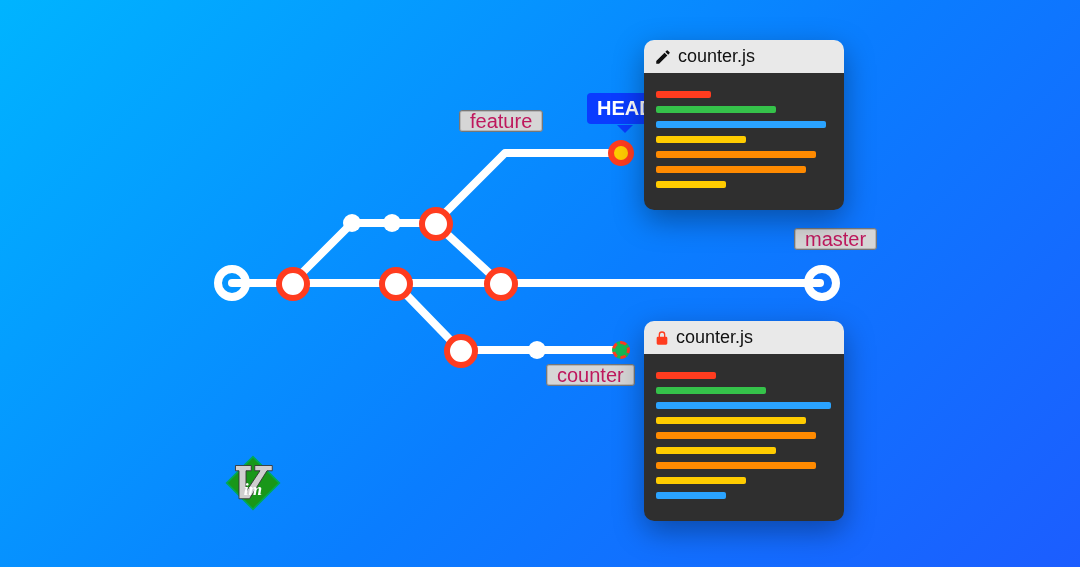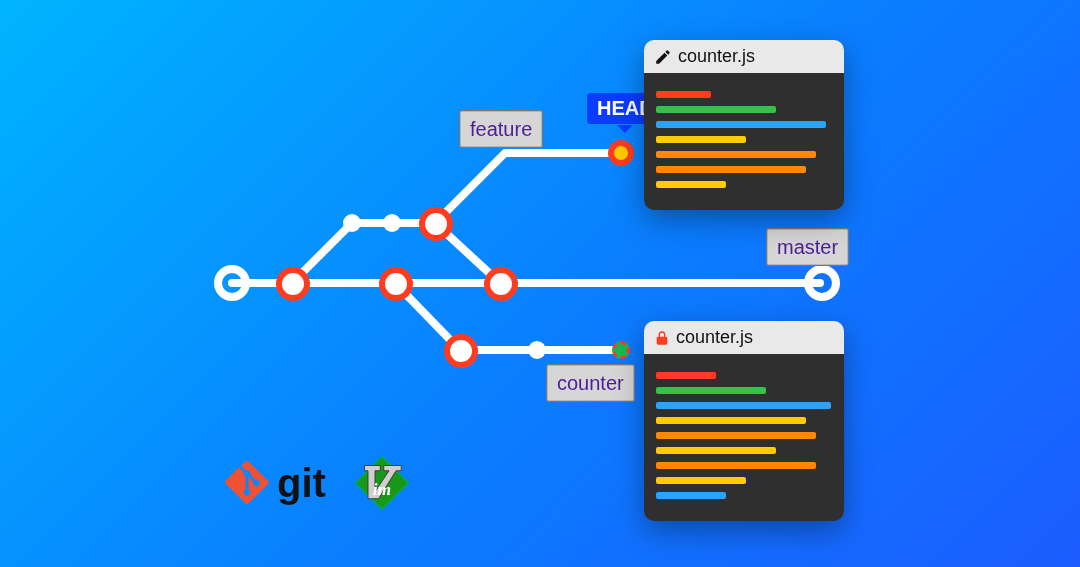--- a/index.html
+++ b/index.html
@@ -5,22 +5,22 @@
   html,body{margin:0;padding:0}
   body{
     width:1080px;height:567px;
     background:linear-gradient(135deg,#00b4ff 0%,#0a7dff 55%,#1c5dff 100%);
     font-family:Arial,Helvetica,sans-serif;
     position:relative;overflow:hidden;
   }
   
   .tag{
     position:absolute;display:inline-block;
-    background:#d6d6d6;color:#4c1d95;border:1px solid #777;
-    padding:8px 10px;font-size:20px;line-height:1;border-radius:3px;
+    background:#d6d6d6;color:#be185d;border:1px solid #777;
+    padding:0 10px;font-size:20px;line-height:1;border-radius:3px;
     box-shadow:0 0 0 1px rgba(0,0,0,.15) inset;
   }
   .head{
     position:absolute;background:#0a3cff;color:#fff;font-weight:700;
     font-size:20px;padding:4px 10px;border-radius:4px;
   }
   .head:after{
     content:"";position:absolute;left:50%;bottom:-9px;margin-left:-8px;
     border:8px solid transparent;border-top-color:#0a3cff;border-bottom:none;
   }
@@ -71,21 +71,21 @@
 <div class="dot ring" style="left:419px;top:207px"></div>
 <div class="dot ring" style="left:379px;top:267px"></div>
 <div class="dot ring" style="left:484px;top:267px"></div>
 <div class="dot big" style="left:804px;top:265px"></div>
 <div class="dot head-dot" style="left:608px;top:140px"></div>
 <div class="dot ring" style="left:444px;top:334px"></div>
 <div class="dot w" style="left:528px;top:341px"></div>
 <div class="dot dev" style="left:612px;top:341px"></div>
 
 <div class="tag" style="left:459px;top:110px">feature</div>
-<div class="tag" style="left:766px;top:228px">master</div>
+<div class="tag" style="left:794px;top:228px">master</div>
 <div class="tag" style="left:546px;top:364px">counter</div>
 <div class="head" style="left:587px;top:93px">HEAD</div>
 
 <div class="editor" style="left:644px;top:40px">
   <div class="bar">
     <svg width="18" height="18" viewBox="0 0 24 24">
         <path fill="#111" d="M3 17.25V21h3.75L17.81 9.94l-3.75-3.75L3 17.25zM20.71 7.04a1 1 0 0 0 0-1.41l-2.34-2.34a1 1 0 0 0-1.41 0l-1.83 1.83 3.75 3.75 1.83-1.83z"></path>
       </svg>
     <span>counter.js</span>
   </div>
@@ -114,24 +114,18 @@
       <div class="ln" style="width: 150px; background: rgb(255, 204, 0);"></div>
       <div class="ln" style="width: 160px; background: rgb(255, 138, 0);"></div>
       <div class="ln" style="width: 120px; background: rgb(255, 204, 0);"></div>
       <div class="ln" style="width: 160px; background: rgb(255, 138, 0);"></div>
       <div class="ln" style="width: 90px; background: rgb(255, 204, 0);"></div>
       <div class="ln" style="width: 70px; background: rgb(42, 163, 255);"></div>
     </div>
 </div>
 
 <div class="logos">
-  <span class="git-badge">
-    <svg width="44" height="44" viewBox="0 0 92 92">
-        <path fill="#f05133" d="M90 42 50 2a6 6 0 0 0-8 0l-8 8 10 10a7 7 0 0 1 9 9l10 10a7 7 0 1 1-4 4L49 33v26a7 7 0 1 1-6 0V32a7 7 0 0 1-4-9L29 13 2 40a6 6 0 0 0 0 8l40 40a6 6 0 0 0 8 0l40-40a6 6 0 0 0 0-8z"></path>
-      </svg>
-    <span class="git-word">git</span>
-  </span>
   <svg width="56" height="56" viewBox="0 0 64 64">
     <polygon points="32,2 62,32 32,62 2,32" fill="#199719" stroke="#0a5" stroke-width="2"></polygon>
     <polygon points="12,12 30,12 30,18 24,18 24,42 40,18 34,18 34,12 54,12 54,18 48,18 28,50 16,50 16,18 12,18" fill="#cfcfcf" stroke="#333" stroke-width="1"></polygon>
     <text x="32" y="46" text-anchor="middle" class="vim-txt">im</text>
   </svg>
 </div>
 
 </body></html>

